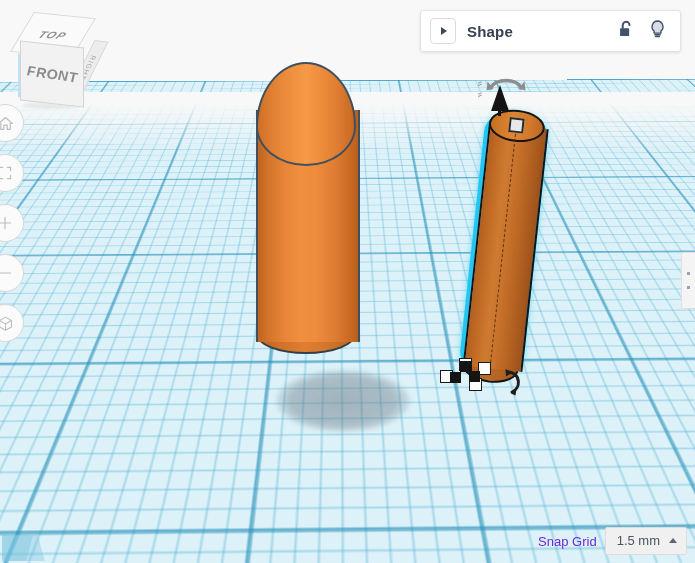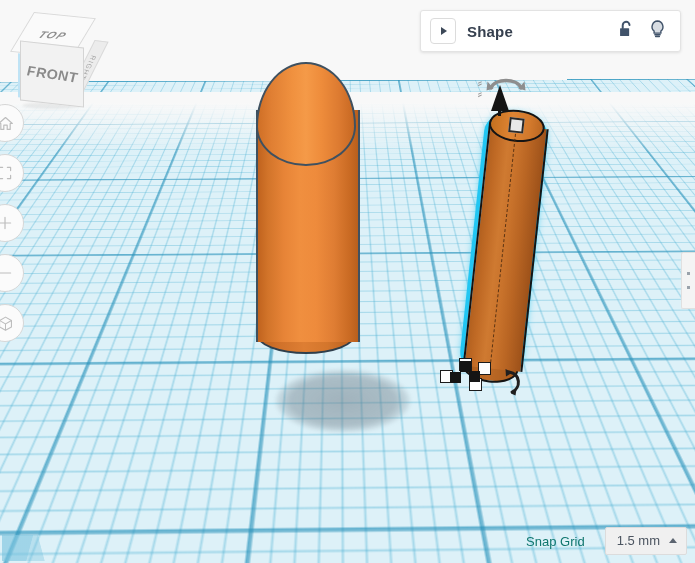--- a/index.html
+++ b/index.html
@@ -164,21 +164,21 @@
   #panel-expand i{display:block;width:0;height:0;border-top:4px solid transparent;
     border-bottom:4px solid transparent;border-left:6px solid #3c4858;margin-left:2px;}
   #panel-title{margin-left:11px;font-size:15px;font-weight:bold;color:#36404f;letter-spacing:.2px;}
   #panel-icons{margin-left:auto;display:flex;align-items:center;gap:14px;padding-right:14px;}
 
   
   #edit-grid-btn{position:absolute;right:8px;bottom:41px;
     padding:5px 13px 6px 13px;font-size:13px;color:#4c5561;
     background:#f0f0f0;border:1px solid #dcdcdc;border-radius:2px;}
   #snap-row{position:absolute;right:8px;bottom:8px;display:flex;align-items:center;}
-  #snap-label{font-size:13px;color:#0f766e;margin-right:20px;}
+  #snap-label{font-size:13px;color:#6d28d9;margin-right:8px;}
   #snap-select{display:flex;align-items:center;gap:9px;
     padding:5px 9px 6px 11px;font-size:13px;color:#4c5561;
     background:#f0f0f0;border:1px solid #dcdcdc;border-radius:2px;}
   #snap-select .caret{width:0;height:0;border-left:4px solid transparent;
     border-right:4px solid transparent;border-bottom:5px solid #5b6470;}
 
   
   #right-panel-tab{position:absolute;right:0;top:252px;width:13px;height:55px;
     background:#f4f4f4;border:1px solid #e0e0e0;border-right:none;border-radius:2px 0 0 2px;
     display:flex;flex-direction:column;align-items:center;justify-content:center;gap:11px;}

